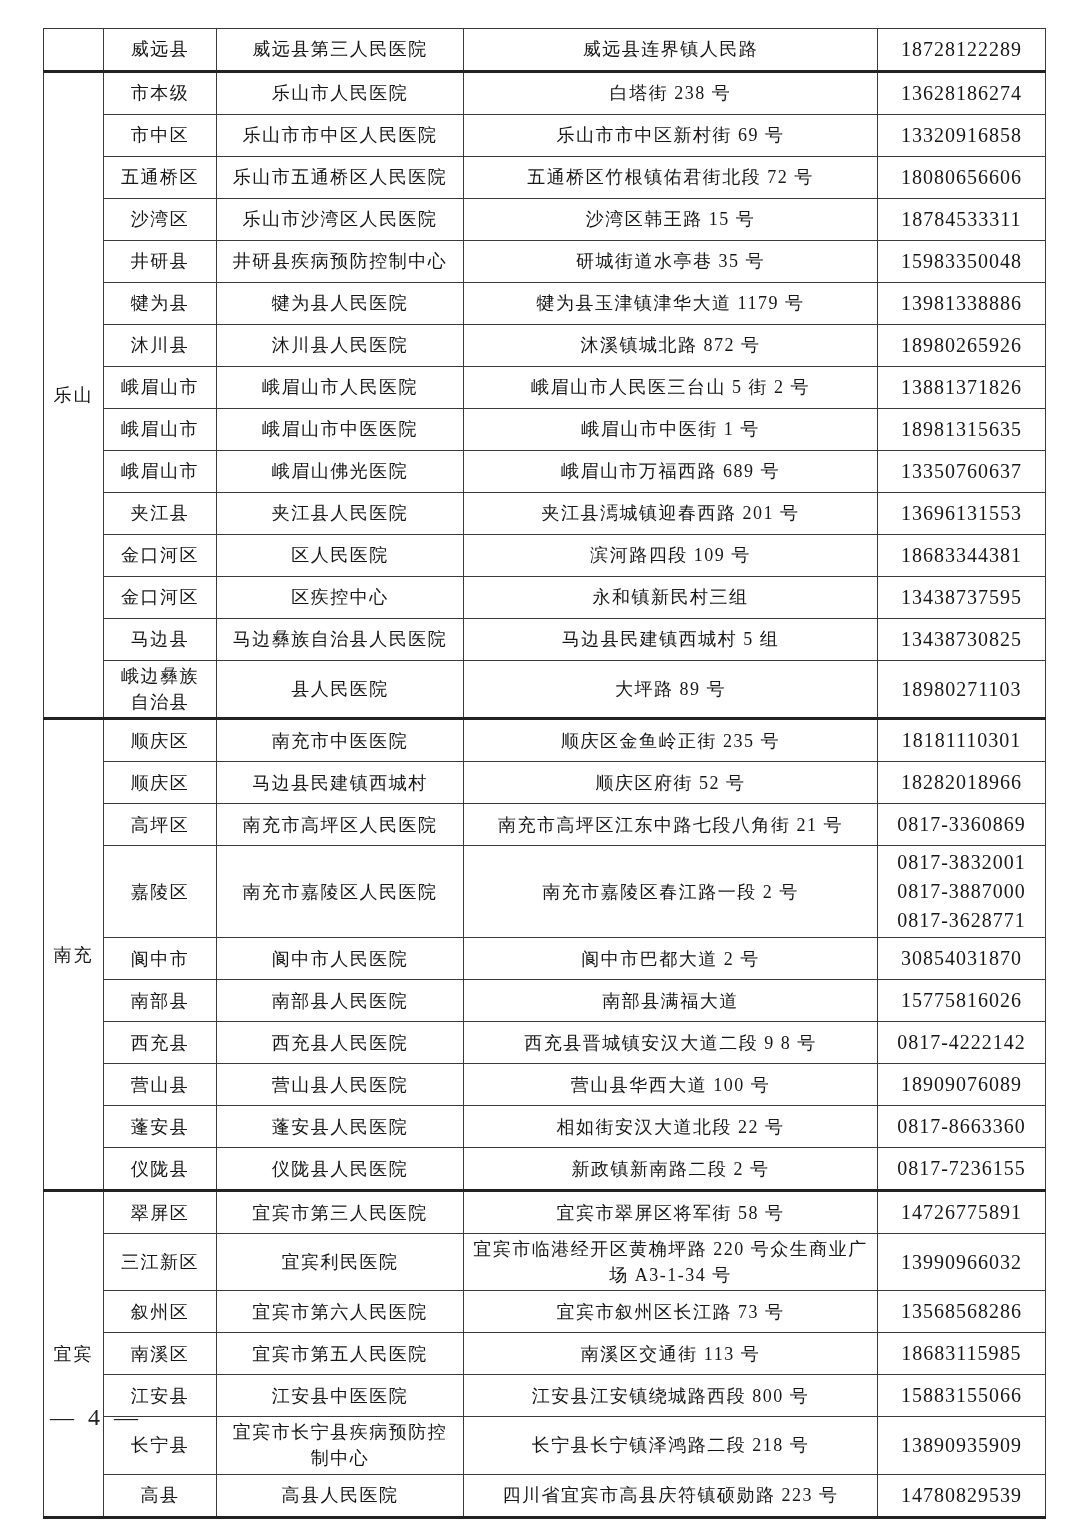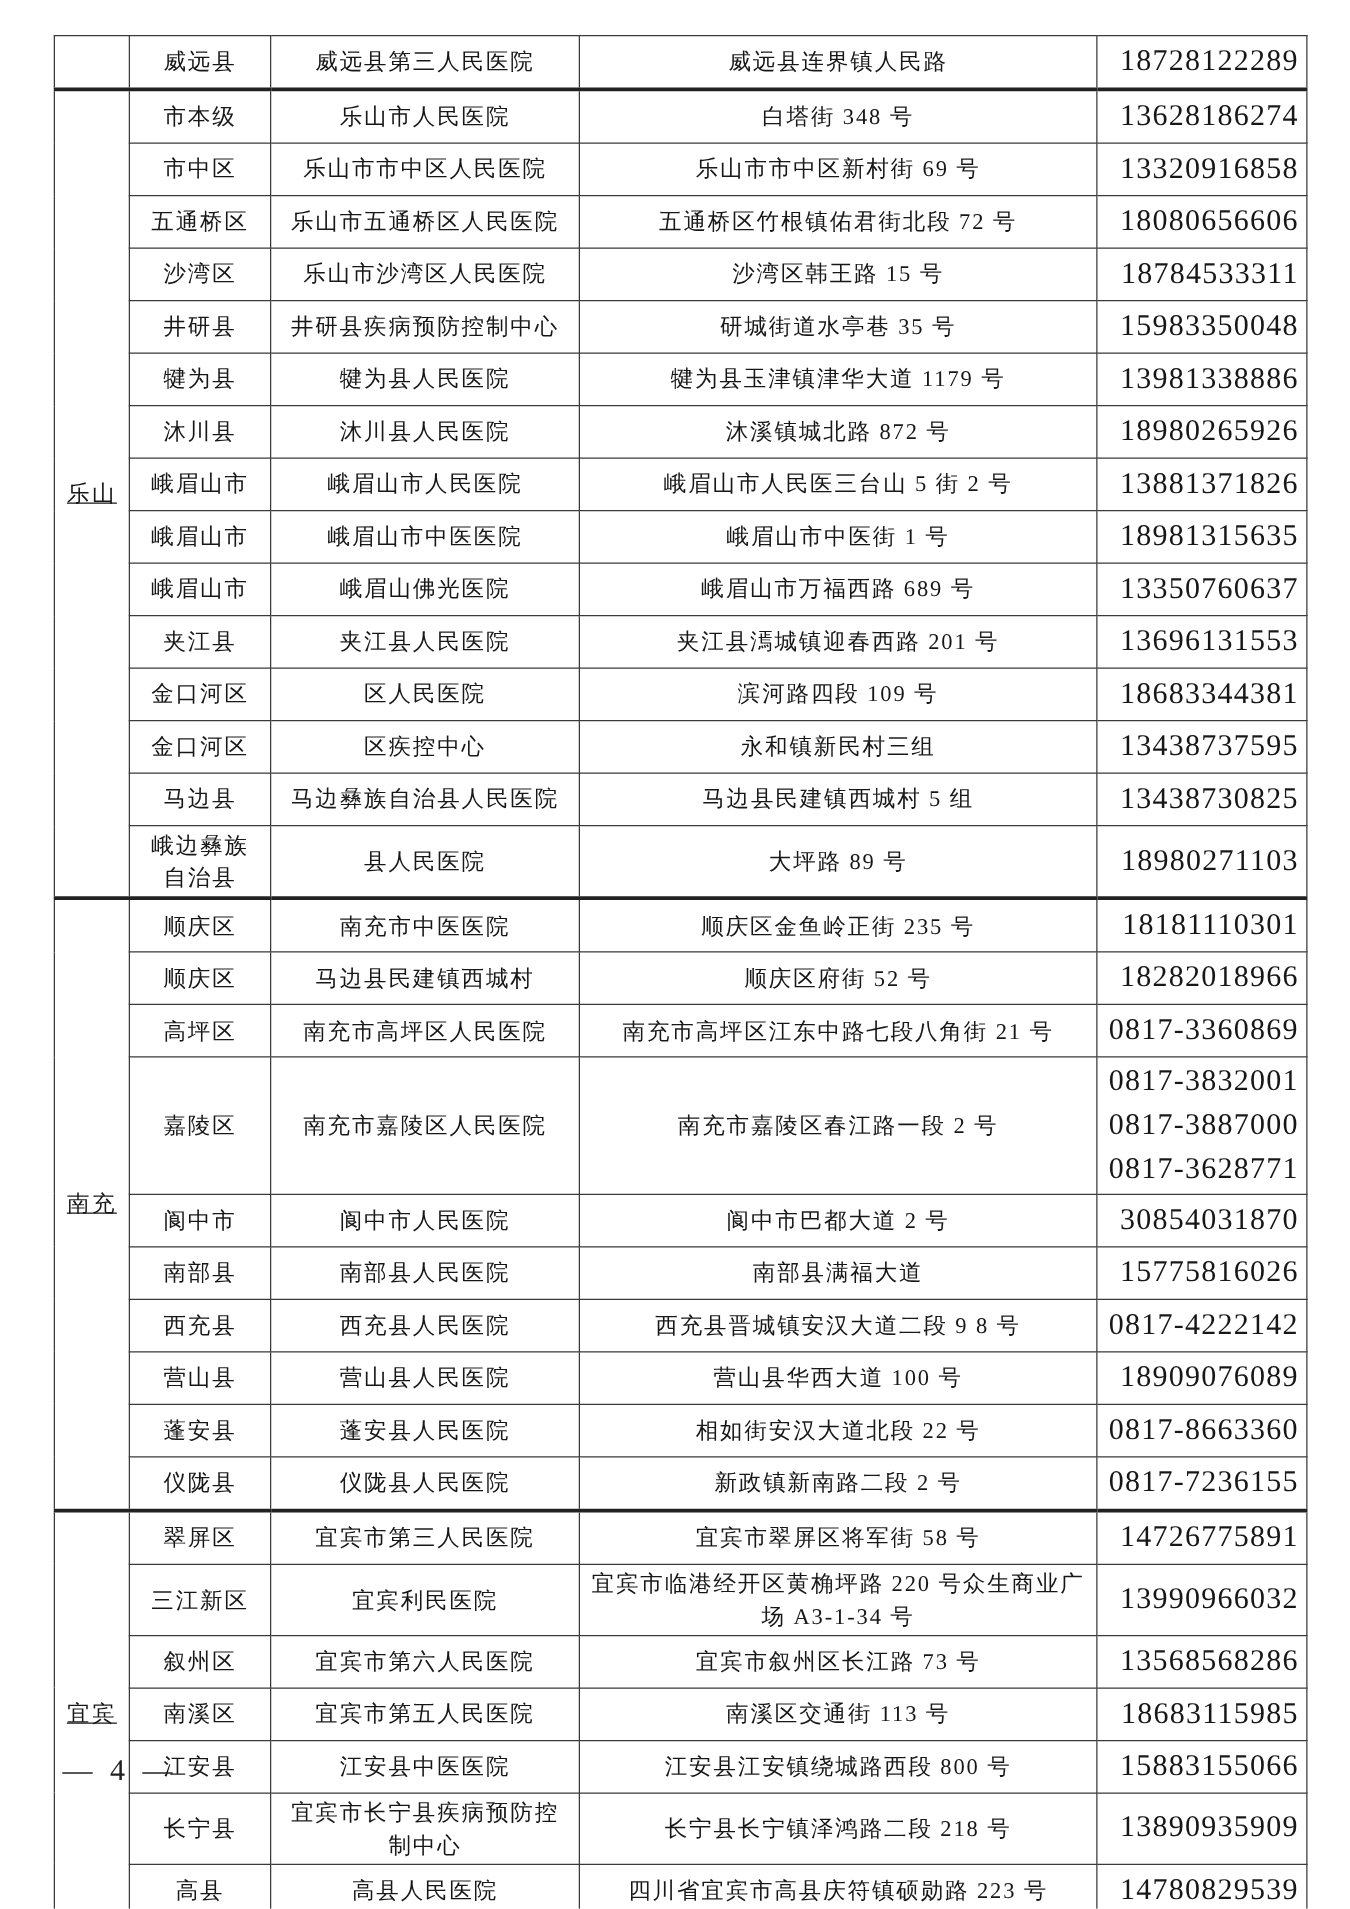--- a/index.html
+++ b/index.html
@@ -39,37 +39,35 @@
     letter-spacing: 1.5px;
     word-break: break-word;
   }
   tr.group-start td {
     border-top: 3px double #222222;
     border-top-style: solid;
   }
   td.city-cell {
     padding: 2px 4px;
     letter-spacing: 2px;
-    text-decoration: underline;
   }
   td.district-cell {
     padding: 2px 10px;
     text-align: center;
   }
   td.facility-cell {
     padding: 2px 8px;
   }
   td.address-cell {
     padding: 2px 6px;
   }
   td.phone-cell {
     white-space: pre-line;
-    font-size: 24px;
+    font-size: 20px;
     letter-spacing: 1px;
-    text-align: right;
   }
   .page-number {
     position: absolute;
     left: 50px;
     top: 1404px;
     font-size: 24px;
     letter-spacing: 4px;
     color: #222222;
   }
 </style>
@@ -91,21 +89,21 @@
           <td rowspan="1" class="city-cell"></td>
           <td class="district-cell">威远县</td>
           <td class="facility-cell">威远县第三人民医院</td>
           <td class="address-cell">威远县连界镇人民路</td>
           <td class="phone-cell">18728122289</td>
         </tr>
         <tr class="group-start">
           <td rowspan="15" class="city-cell">乐山</td>
           <td class="district-cell">市本级</td>
           <td class="facility-cell">乐山市人民医院</td>
-          <td class="address-cell">白塔街 348 号</td>
+          <td class="address-cell">白塔街 238 号</td>
           <td class="phone-cell">13628186274</td>
         </tr>
         <tr>
           <td class="district-cell">市中区</td>
           <td class="facility-cell">乐山市市中区人民医院</td>
           <td class="address-cell">乐山市市中区新村街 69 号</td>
           <td class="phone-cell">13320916858</td>
         </tr>
         <tr>
           <td class="district-cell">五通桥区</td>

